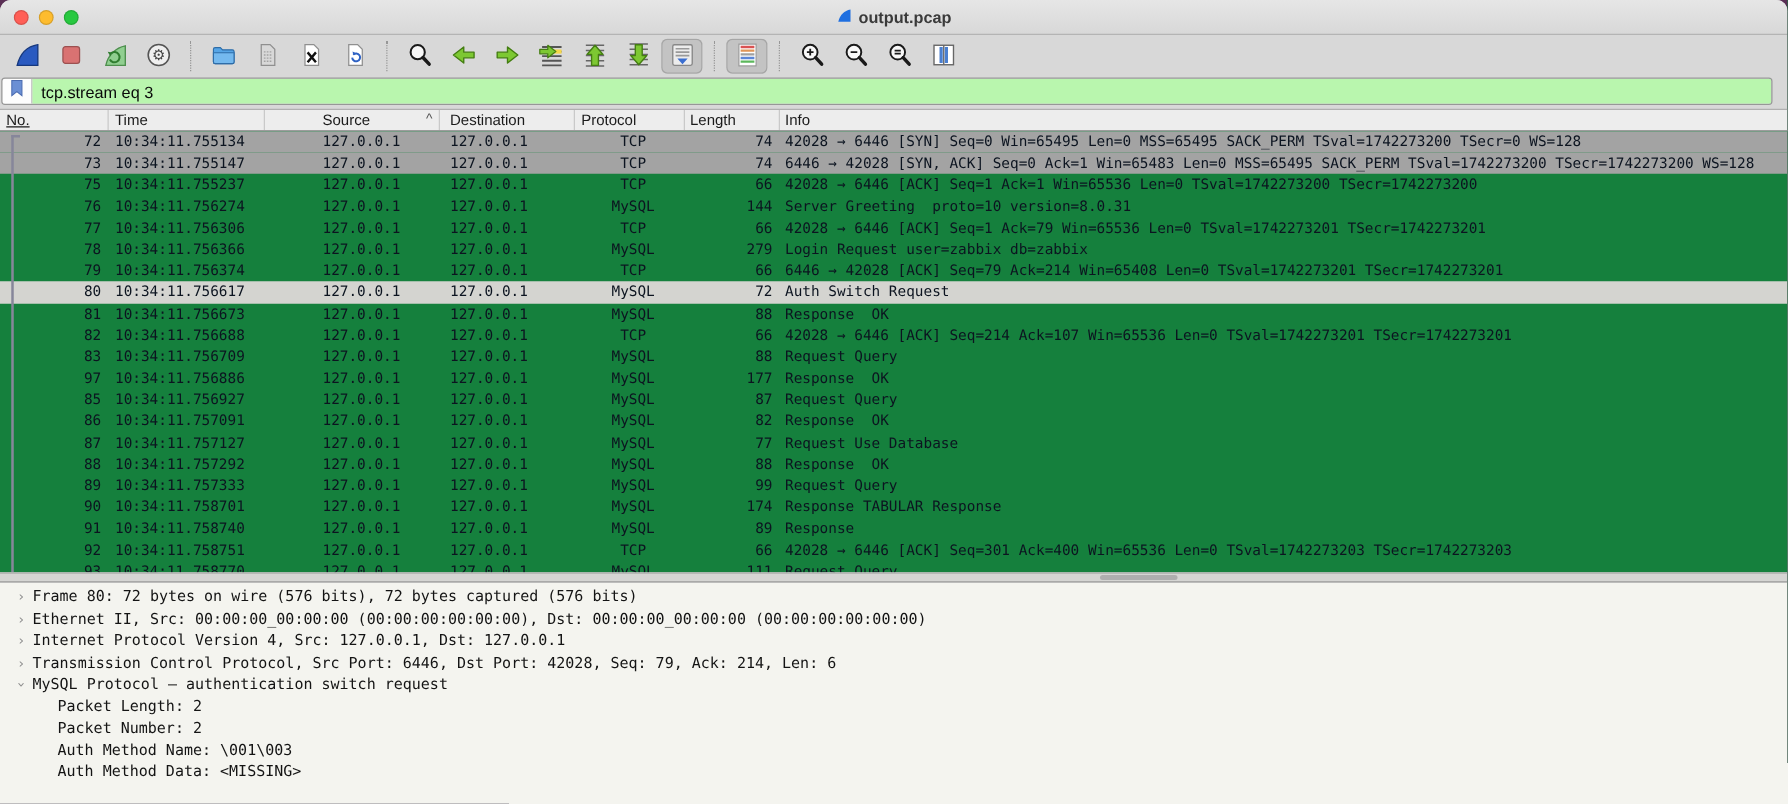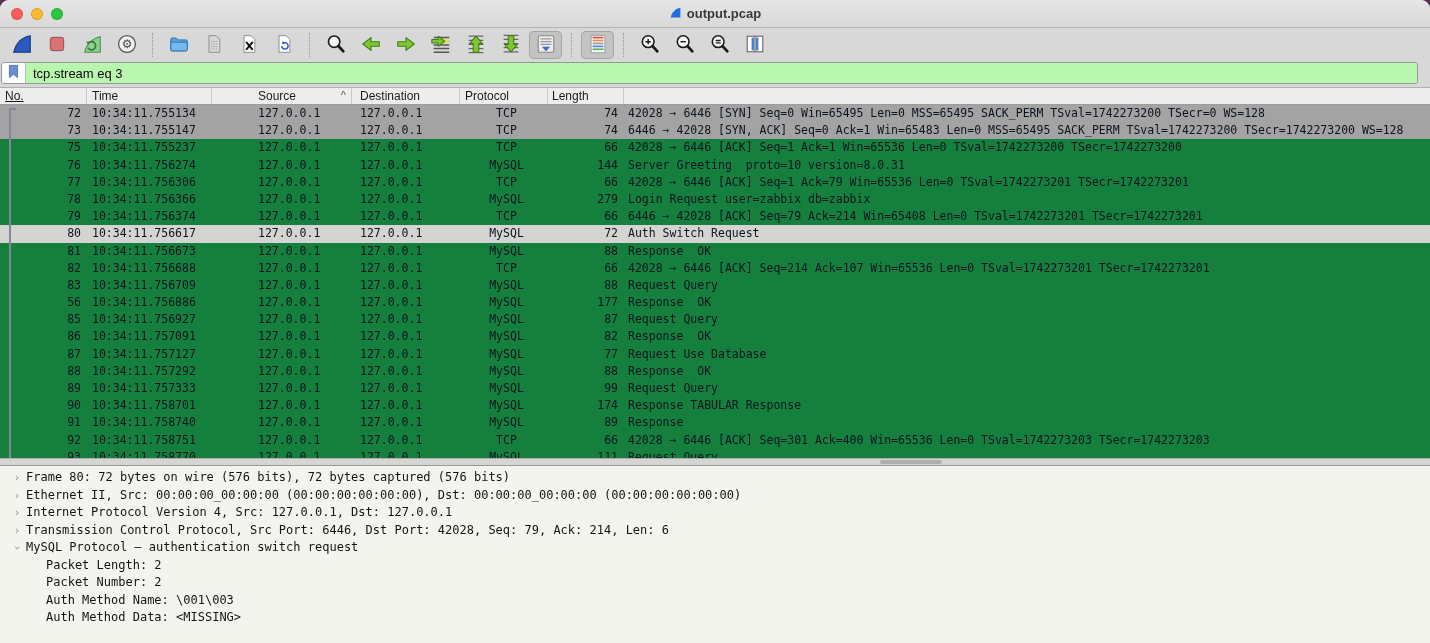--- a/index.html
+++ b/index.html
@@ -240,37 +240,40 @@
       </div>
     <div class="hcell c-dst">
         <span>Destination</span>
       </div>
     <div class="hcell c-proto">
         <span>Protocol</span>
       </div>
     <div class="hcell c-len">
         <span>Length</span>
       </div>
+    <div class="hcell c-info" style="border-right:none">
+        <span>Info</span>
+      </div>
   </div>
 
   <div class="plist">
     <div class="streamcorner"></div>
     <div class="streamline"></div>
   <div class="prow syn"><span class="c-no">72</span><span class="c-time">10:34:11.755134</span><span class="c-src">127.0.0.1</span><span class="c-dst">127.0.0.1</span><span class="c-proto">TCP</span><span class="c-len">74</span><span class="c-info">42028 → 6446 [SYN] Seq=0 Win=65495 Len=0 MSS=65495 SACK_PERM TSval=1742273200 TSecr=0 WS=128</span></div>
       <div class="prow syn"><span class="c-no">73</span><span class="c-time">10:34:11.755147</span><span class="c-src">127.0.0.1</span><span class="c-dst">127.0.0.1</span><span class="c-proto">TCP</span><span class="c-len">74</span><span class="c-info">6446 → 42028 [SYN, ACK] Seq=0 Ack=1 Win=65483 Len=0 MSS=65495 SACK_PERM TSval=1742273200 TSecr=1742273200 WS=128</span></div>
       <div class="prow"><span class="c-no">75</span><span class="c-time">10:34:11.755237</span><span class="c-src">127.0.0.1</span><span class="c-dst">127.0.0.1</span><span class="c-proto">TCP</span><span class="c-len">66</span><span class="c-info">42028 → 6446 [ACK] Seq=1 Ack=1 Win=65536 Len=0 TSval=1742273200 TSecr=1742273200</span></div>
       <div class="prow"><span class="c-no">76</span><span class="c-time">10:34:11.756274</span><span class="c-src">127.0.0.1</span><span class="c-dst">127.0.0.1</span><span class="c-proto">MySQL</span><span class="c-len">144</span><span class="c-info">Server Greeting  proto=10 version=8.0.31</span></div>
       <div class="prow"><span class="c-no">77</span><span class="c-time">10:34:11.756306</span><span class="c-src">127.0.0.1</span><span class="c-dst">127.0.0.1</span><span class="c-proto">TCP</span><span class="c-len">66</span><span class="c-info">42028 → 6446 [ACK] Seq=1 Ack=79 Win=65536 Len=0 TSval=1742273201 TSecr=1742273201</span></div>
       <div class="prow"><span class="c-no">78</span><span class="c-time">10:34:11.756366</span><span class="c-src">127.0.0.1</span><span class="c-dst">127.0.0.1</span><span class="c-proto">MySQL</span><span class="c-len">279</span><span class="c-info">Login Request user=zabbix db=zabbix</span></div>
       <div class="prow"><span class="c-no">79</span><span class="c-time">10:34:11.756374</span><span class="c-src">127.0.0.1</span><span class="c-dst">127.0.0.1</span><span class="c-proto">TCP</span><span class="c-len">66</span><span class="c-info">6446 → 42028 [ACK] Seq=79 Ack=214 Win=65408 Len=0 TSval=1742273201 TSecr=1742273201</span></div>
       <div class="prow selected"><span class="c-no">80</span><span class="c-time">10:34:11.756617</span><span class="c-src">127.0.0.1</span><span class="c-dst">127.0.0.1</span><span class="c-proto">MySQL</span><span class="c-len">72</span><span class="c-info">Auth Switch Request</span></div>
       <div class="prow"><span class="c-no">81</span><span class="c-time">10:34:11.756673</span><span class="c-src">127.0.0.1</span><span class="c-dst">127.0.0.1</span><span class="c-proto">MySQL</span><span class="c-len">88</span><span class="c-info">Response  OK</span></div>
       <div class="prow"><span class="c-no">82</span><span class="c-time">10:34:11.756688</span><span class="c-src">127.0.0.1</span><span class="c-dst">127.0.0.1</span><span class="c-proto">TCP</span><span class="c-len">66</span><span class="c-info">42028 → 6446 [ACK] Seq=214 Ack=107 Win=65536 Len=0 TSval=1742273201 TSecr=1742273201</span></div>
       <div class="prow"><span class="c-no">83</span><span class="c-time">10:34:11.756709</span><span class="c-src">127.0.0.1</span><span class="c-dst">127.0.0.1</span><span class="c-proto">MySQL</span><span class="c-len">88</span><span class="c-info">Request Query</span></div>
-      <div class="prow"><span class="c-no">56</span><span class="c-time">10:34:11.756886</span><span class="c-src">127.0.0.1</span><span class="c-dst">127.0.0.1</span><span class="c-proto">MySQL</span><span class="c-len">177</span><span class="c-info">Response  OK</span></div>
+      <div class="prow"><span class="c-no">97</span><span class="c-time">10:34:11.756886</span><span class="c-src">127.0.0.1</span><span class="c-dst">127.0.0.1</span><span class="c-proto">MySQL</span><span class="c-len">177</span><span class="c-info">Response  OK</span></div>
       <div class="prow"><span class="c-no">85</span><span class="c-time">10:34:11.756927</span><span class="c-src">127.0.0.1</span><span class="c-dst">127.0.0.1</span><span class="c-proto">MySQL</span><span class="c-len">87</span><span class="c-info">Request Query</span></div>
       <div class="prow"><span class="c-no">86</span><span class="c-time">10:34:11.757091</span><span class="c-src">127.0.0.1</span><span class="c-dst">127.0.0.1</span><span class="c-proto">MySQL</span><span class="c-len">82</span><span class="c-info">Response  OK</span></div>
       <div class="prow"><span class="c-no">87</span><span class="c-time">10:34:11.757127</span><span class="c-src">127.0.0.1</span><span class="c-dst">127.0.0.1</span><span class="c-proto">MySQL</span><span class="c-len">77</span><span class="c-info">Request Use Database</span></div>
       <div class="prow"><span class="c-no">88</span><span class="c-time">10:34:11.757292</span><span class="c-src">127.0.0.1</span><span class="c-dst">127.0.0.1</span><span class="c-proto">MySQL</span><span class="c-len">88</span><span class="c-info">Response  OK</span></div>
       <div class="prow"><span class="c-no">89</span><span class="c-time">10:34:11.757333</span><span class="c-src">127.0.0.1</span><span class="c-dst">127.0.0.1</span><span class="c-proto">MySQL</span><span class="c-len">99</span><span class="c-info">Request Query</span></div>
       <div class="prow"><span class="c-no">90</span><span class="c-time">10:34:11.758701</span><span class="c-src">127.0.0.1</span><span class="c-dst">127.0.0.1</span><span class="c-proto">MySQL</span><span class="c-len">174</span><span class="c-info">Response TABULAR Response</span></div>
       <div class="prow"><span class="c-no">91</span><span class="c-time">10:34:11.758740</span><span class="c-src">127.0.0.1</span><span class="c-dst">127.0.0.1</span><span class="c-proto">MySQL</span><span class="c-len">89</span><span class="c-info">Response</span></div>
       <div class="prow"><span class="c-no">92</span><span class="c-time">10:34:11.758751</span><span class="c-src">127.0.0.1</span><span class="c-dst">127.0.0.1</span><span class="c-proto">TCP</span><span class="c-len">66</span><span class="c-info">42028 → 6446 [ACK] Seq=301 Ack=400 Win=65536 Len=0 TSval=1742273203 TSecr=1742273203</span></div>
       <div class="prow"><span class="c-no">93</span><span class="c-time">10:34:11.758770</span><span class="c-src">127.0.0.1</span><span class="c-dst">127.0.0.1</span><span class="c-proto">MySQL</span><span class="c-len">111</span><span class="c-info">Request Query</span></div>
     </div>

